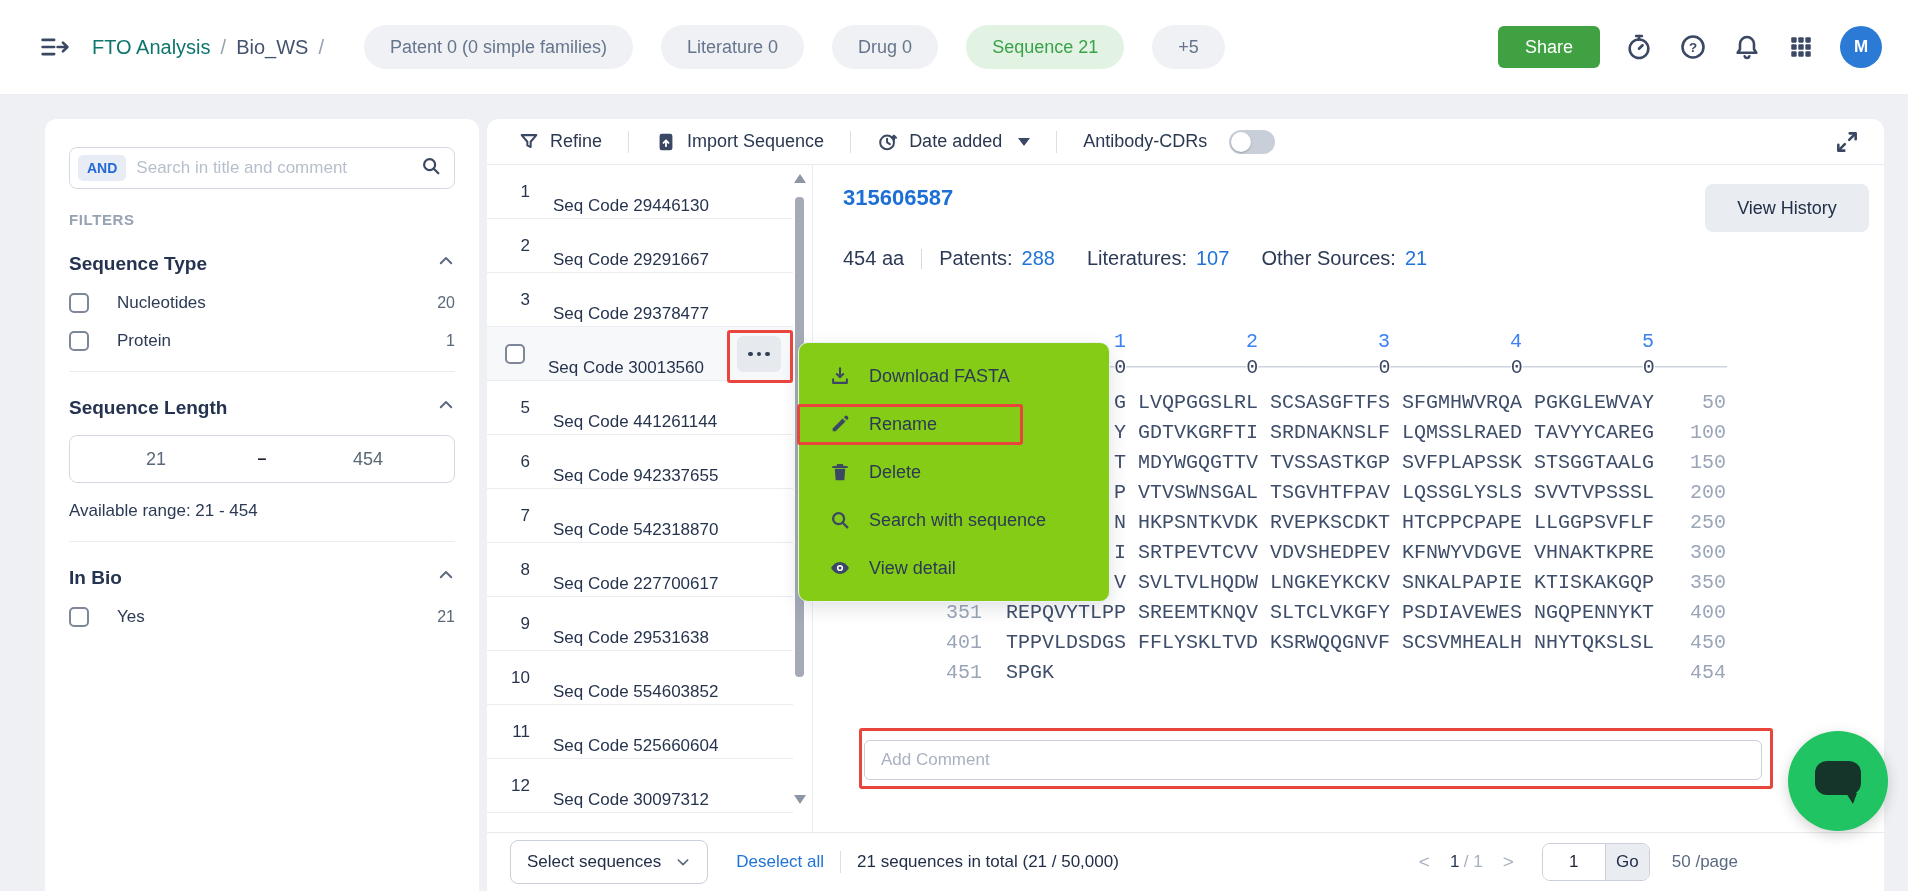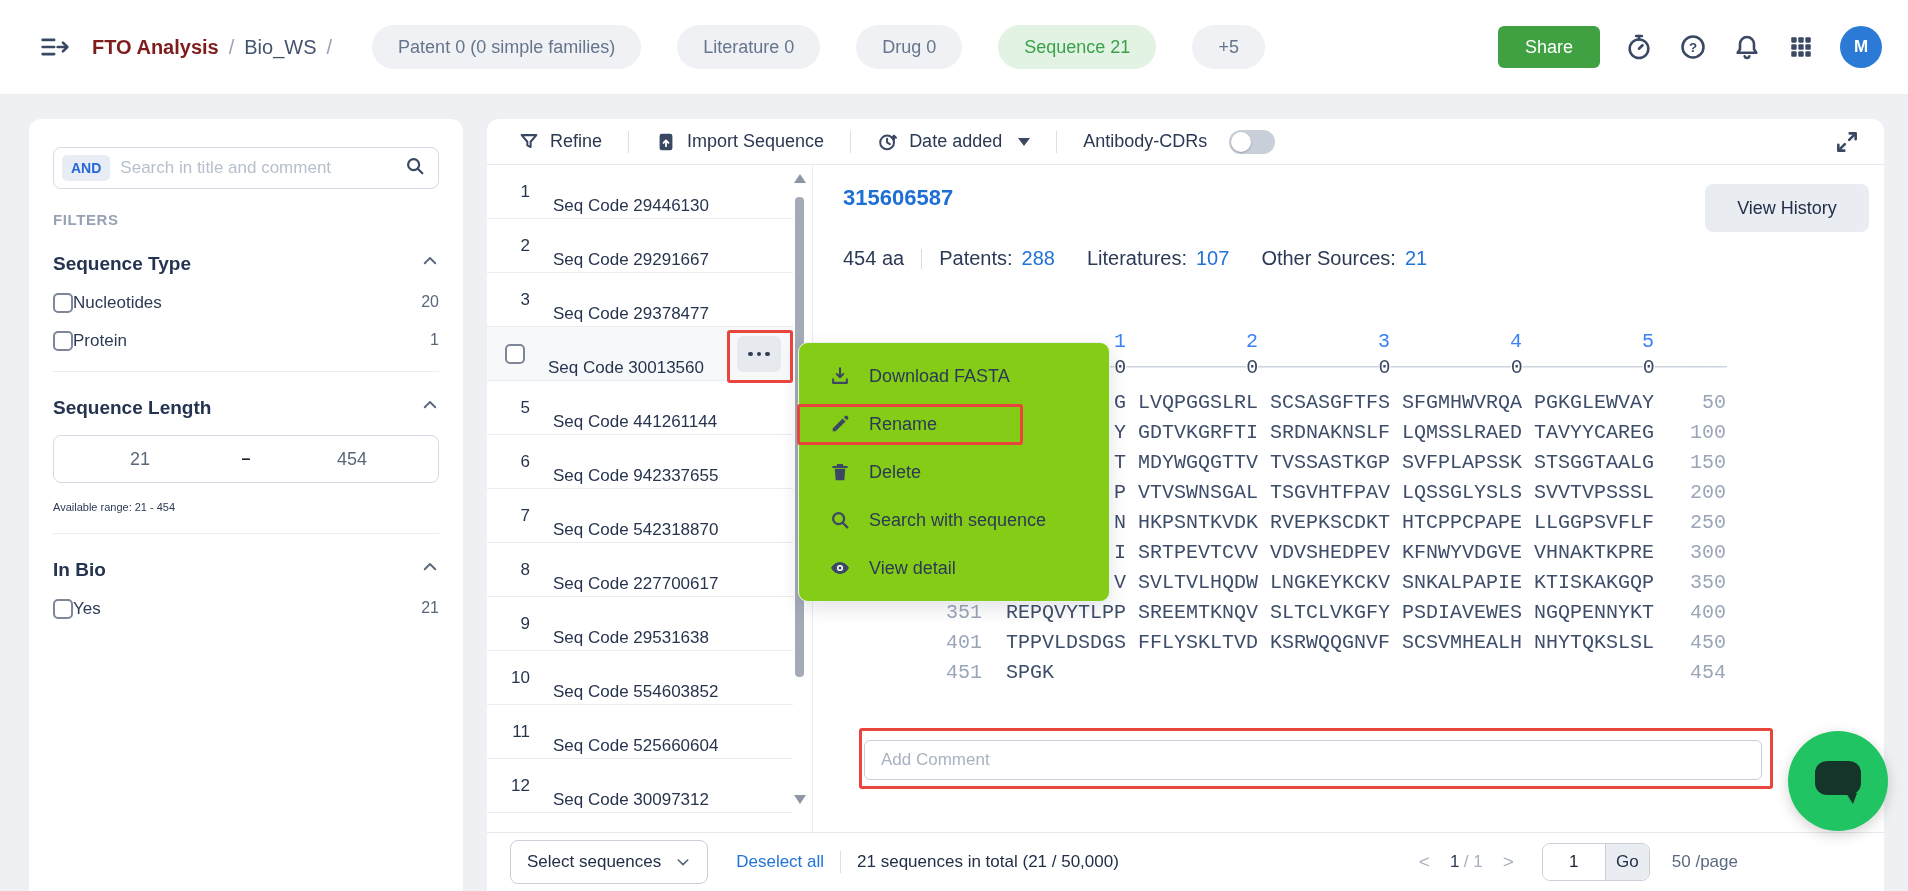--- a/index.html
+++ b/index.html
@@ -8,47 +8,47 @@
     --page:#eef0f4; --icon:#3b4863;
   }
   *{box-sizing:border-box;margin:0;padding:0;}
   html,body{width:1908px;height:891px;overflow:hidden;}
   body{background:var(--page);font-family:"Liberation Sans",sans-serif;color:var(--navy);position:relative;}
 
   
   .header{position:absolute;left:0;top:0;width:1908px;height:95px;background:#fff;border-bottom:1px solid #eceef2;display:flex;align-items:center;}
   .hamburger{margin-left:40px;cursor:pointer;}
   .crumbs{display:flex;align-items:center;margin-left:22px;font-size:20px;gap:10px;white-space:nowrap;}
-  .crumb-root{font-weight:bold;color:#7f1d1d;}
+  .crumb-root{font-weight:normal;color:#0f766e;}
   .crumb-sep{color:#97a1b2;}
   .crumb-ws{color:#44536e;}
-  .tabs{display:flex;align-items:center;gap:36px;margin-left:40px;}
+  .tabs{display:flex;align-items:center;gap:28px;margin-left:40px;}
   .pill{height:44px;border-radius:22px;background:#eff1f5;color:#66758c;font-size:18px;display:flex;align-items:center;padding:0 26px;cursor:pointer;white-space:nowrap;}
   .pill.active{background:#e2f2e3;color:#3aa24a;}
   .hright{margin-left:auto;display:flex;align-items:center;gap:24px;margin-right:26px;}
   .share{width:102px;height:42px;background:var(--green);color:#fff;border:none;border-radius:6px;font-size:18px;font-family:inherit;cursor:pointer;}
   .hicon{width:30px;height:30px;display:flex;align-items:center;justify-content:center;cursor:pointer;}
   .avatar{width:42px;height:42px;border-radius:50%;background:#2b7bd6;color:#fff;font-size:17px;font-weight:bold;display:flex;align-items:center;justify-content:center;cursor:pointer;}
 
   
-  .sidebar{position:absolute;left:29px;top:119px;width:434px;height:772px;background:#fff;border-radius:12px 12px 0 0;padding:28px 24px 0 24px;}
+  .sidebar{position:absolute;left:45px;top:119px;width:434px;height:772px;background:#fff;border-radius:12px 12px 0 0;padding:28px 24px 0 24px;}
   .searchbox{height:42px;border:1.5px solid #d3d9e2;border-radius:8px;display:flex;align-items:center;padding:0 12px 0 8px;gap:10px;}
   .andchip{background:#e8edf5;color:#2468d9;font-weight:bold;font-size:14px;border-radius:5px;padding:5px 9px;cursor:pointer;}
   .searchbox input{flex:1;border:none;outline:none;font-size:17px;font-family:inherit;color:var(--navy);background:transparent;}
   .searchbox input::placeholder{color:#b6bfcb;}
   .filters-label{margin-top:22px;font-size:15px;font-weight:bold;letter-spacing:.6px;color:#97a2b3;}
   .sec-title{margin-top:24px;display:flex;align-items:center;justify-content:space-between;font-size:19px;font-weight:600;color:#24334f;cursor:default;}
-  .opt{margin-top:18px;display:flex;align-items:flex-start;gap:0;font-size:17px;color:#2c3a55;position:relative;}
+  .opt{margin-top:18px;display:flex;align-items:center;gap:28px;font-size:17px;color:#2c3a55;position:relative;}
   .cbx{width:20px;height:20px;border:2px solid #7d8798;border-radius:5px;background:#fff;cursor:pointer;flex:none;}
   .opt .count{margin-left:auto;color:#5a6879;font-size:16px;}
   .divider{margin-top:20px;border-top:1px solid #e9ecf1;}
   .rangebox{margin-top:16px;height:48px;border:1.5px solid #d3d9e2;border-radius:8px;display:flex;align-items:center;}
   .rangebox .rv{flex:1;text-align:center;font-size:18px;color:#5a6879;}
   .rangebox .rdash{width:40px;text-align:center;font-weight:bold;color:#1c2333;}
-  .avail{margin-top:18px;font-size:11px;color:#2c3a55;}
+  .avail{margin-top:18px;font-size:17px;color:#2c3a55;}
 
   
   .panel{position:absolute;left:487px;top:119px;width:1397px;height:860px;background:#fff;border-radius:12px 12px 0 0;}
   .ptoolbar{position:absolute;left:0;top:0;width:100%;height:46px;border-bottom:1px solid var(--light-border);display:flex;align-items:center;padding-left:31px;font-size:18px;color:#2b3852;font-weight:500;gap:12px;}
   .tbtn{display:flex;align-items:center;gap:10px;cursor:pointer;white-space:nowrap;}
   .tsep{width:1px;height:22px;background:#dbe0e8;margin:0 14px;}
   .caret-down{width:0;height:0;border-left:6px solid transparent;border-right:6px solid transparent;border-top:8px solid #3b4863;margin-left:6px;}
   .toggle{width:46px;height:24px;border-radius:12px;background:#c9cfd9;position:relative;cursor:pointer;margin-left:12px;}
   .toggle .knob{position:absolute;left:2px;top:2px;width:20px;height:20px;border-radius:50%;background:#fff;box-shadow:0 1px 2px rgba(0,0,0,.25);}
   .expand{position:absolute;right:24px;top:10px;cursor:pointer;}

